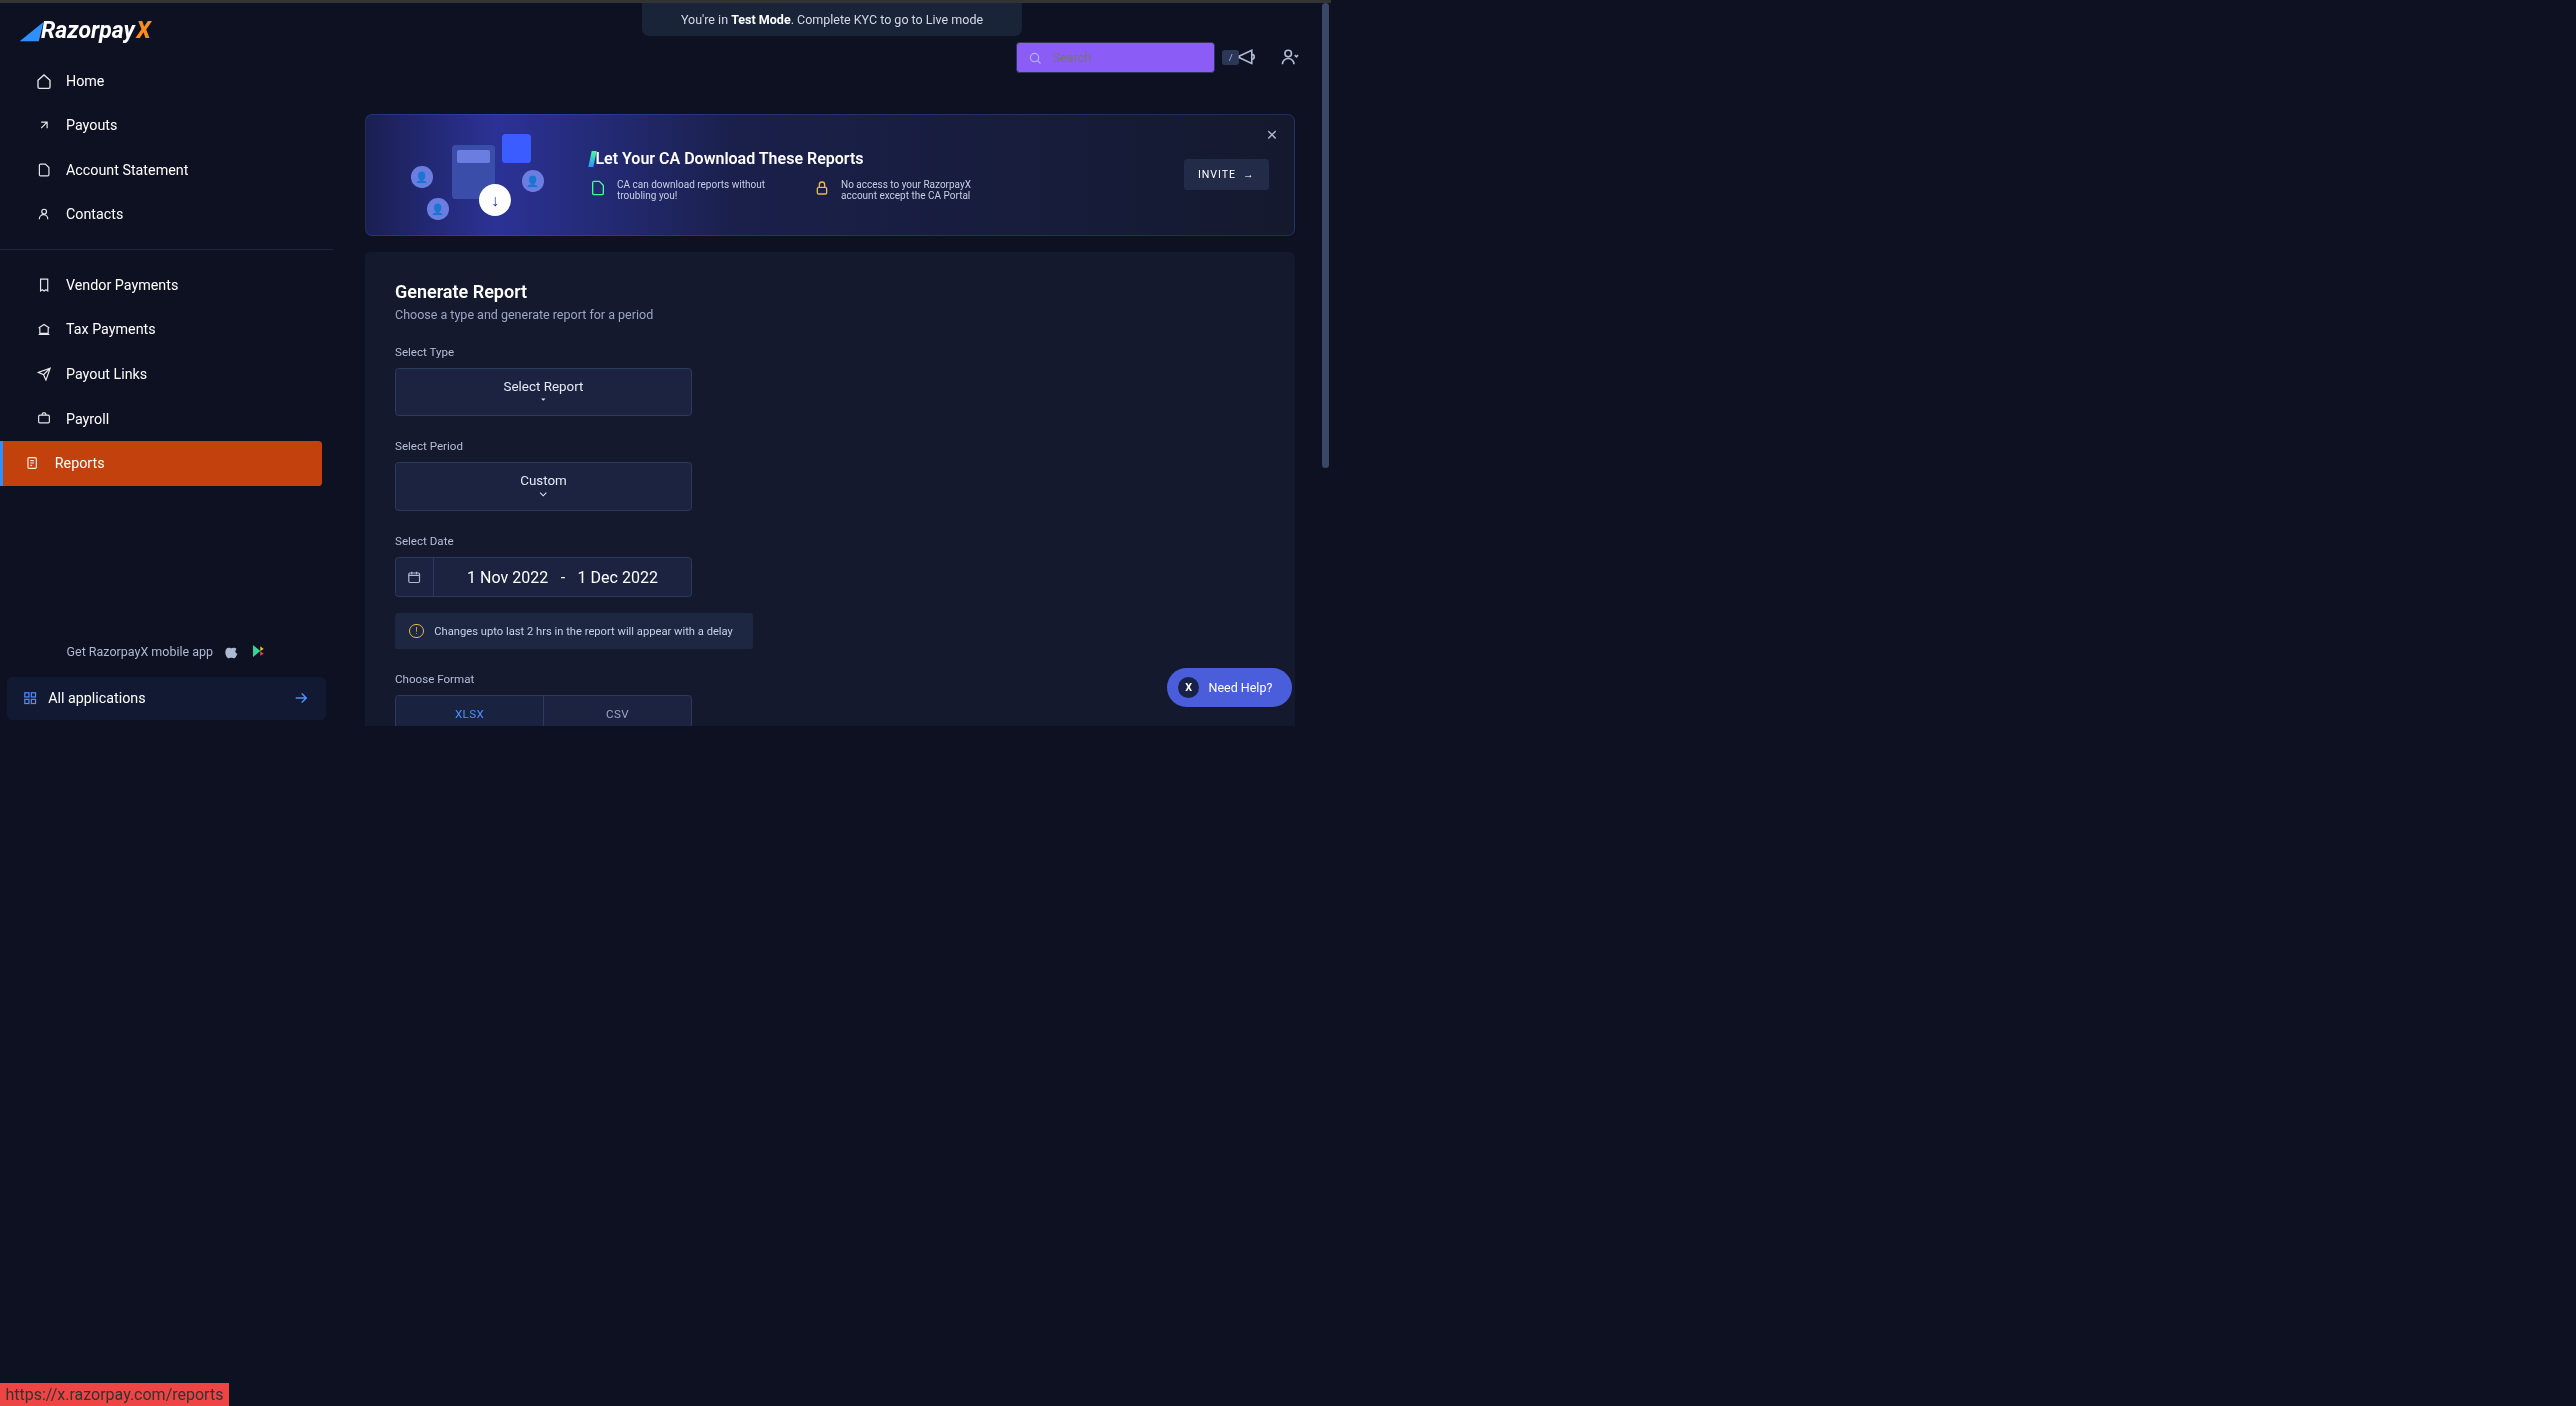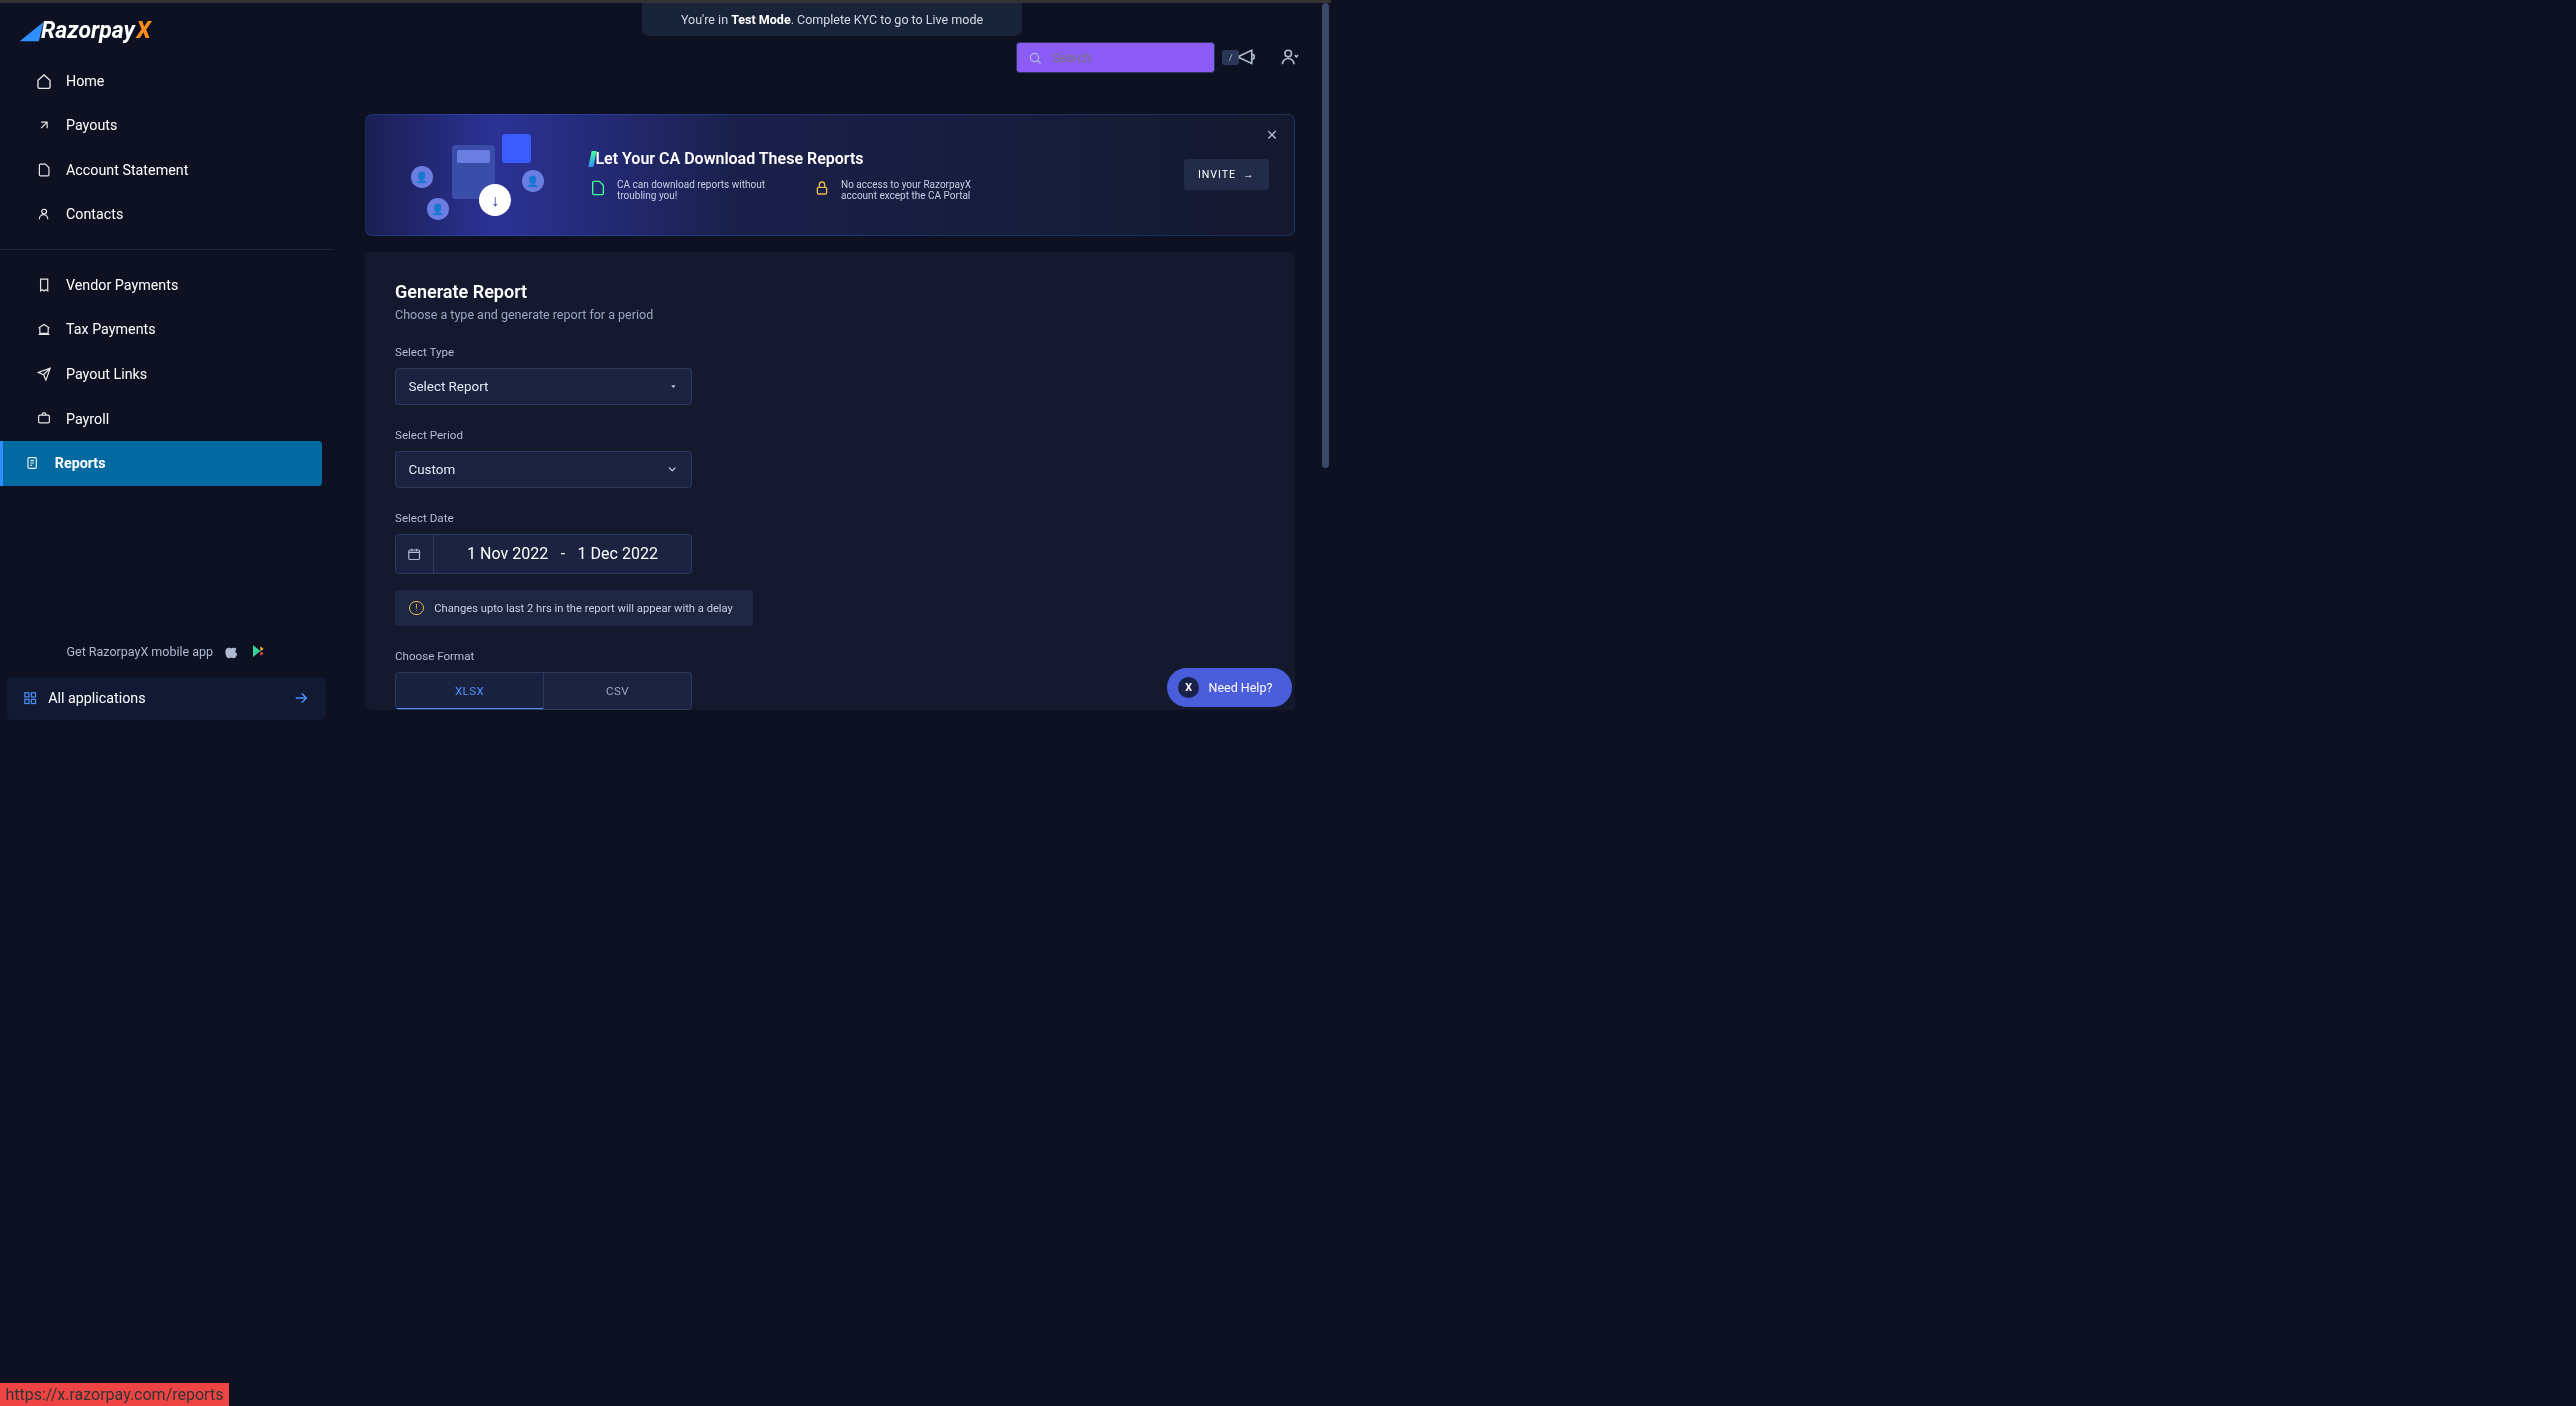--- a/index.html
+++ b/index.html
@@ -6,21 +6,21 @@
 body { background:#0d1121; color:#fff; width:1331px; height:726px; overflow:hidden; }
 .tab-strip { height:2.7px; background:#333; }
 .app { display:flex; height:724px; }
 .sidebar { width:333px; background:#0d1121; padding-top:14.3px; display:flex; flex-direction:column; }
 .logo-row { padding:0 21.5px 14.3px; }
 .logo { font-size:23px; font-weight:700; font-style:italic; display:flex; align-items:center; gap:1.8px; }
 .logo-mark { color:#2e8fff; }
 .logo-x { color:#ff8c1a; font-weight:800; }
 .nav { flex:1; }
 .nav-item { display:flex; align-items:center; gap:14.3px; padding:14.3px 25px; font-size:14.3px; color:#fff; cursor:pointer; border-radius:3.6px; margin:0 10.7px; }
-.nav-item.active { background:#0369a1; border-left:3.6px solid #2e8fff; margin-left:0; padding-left:21.5px; border-radius:0 3.6px 3.6px 0;font-weight:bold; }
+.nav-item.active { background:#c2410c; border-left:3.6px solid #2e8fff; margin-left:0; padding-left:21.5px; border-radius:0 3.6px 3.6px 0; }
 .nav-icon { width:16px; height:16px; display:flex; align-items:center; justify-content:center; opacity:.9; }
 .nav-div { height:0.9px; background:#1b2640; margin:12.5px 0; }
 .app-cta { padding:9px 18px; color:#aeb9d2; font-size:12.5px; display:flex; align-items:center; justify-content:center; gap:10.7px; }
 .allapps { margin:7.2px; padding:12.5px 16px; background:#121a33; border-radius:5.4px; display:flex; align-items:center; justify-content:space-between; font-size:14.3px; cursor:pointer; }
 .url-tip { position:absolute; left:0; bottom:0; font-size:16px; background:#ef4444; color:#333; padding:1.8px 5.4px; }
 .main { flex:1; position:relative; }
 .topbanner { position:absolute; left:50%; transform:translateX(-50%); top:0; background:#1a2438; color:#d3dae9; font-size:12.5px; padding:9px 39px; border-radius:0 0 7.2px 7.2px; }
 .topbanner b { color:#fff; }
 .topbar { display:flex; justify-content:flex-end; align-items:center; gap:21.5px; padding:29px 30px 0 0; height:81px; }
 .search { display:flex; align-items:center; gap:10.7px; background:#8b5cf6; border:0.9px solid #2a3756; border-radius:3.6px; padding:7.2px 10.7px; width:199px; }
@@ -41,21 +41,21 @@
 .ib-stripe { display:inline-block; width:5.4px; height:16px; background:linear-gradient(180deg,#42ff95,#2e8fff); transform:skewX(-12deg); }
 .ib-feats { display:flex; gap:36px; font-size:10px; color:#c6cfe4; }
 .ib-feats .feat { display:flex; gap:9px; align-items:flex-start; max-width:188px; }
 .fi { width:18px; height:18px; flex-shrink:0; }
 .invite-btn { background:#222c48; color:#fff; font-size:10.7px; letter-spacing:0.9px; padding:9px 14.3px; border-radius:3.6px; display:flex; align-items:center; gap:7.2px; cursor:pointer; }
 .ib-close { position:absolute; top:12.5px; right:16px; cursor:pointer; color:#aeb9d2; }
 .panel { background:#14192e; border-radius:5.4px; margin-top:16px; padding:29px 30px 0; }
 .panel h2 { font-size:18px; font-weight:600; }
 .panel .sub { font-size:12.5px; color:#9aa6c4; margin-top:5.4px; }
 .field-label { font-size:11.6px; color:#b4bdd6; margin-top:23px; margin-bottom:9px; }
-.select { width:297px; background:#1b2340; border:0.9px solid #2b3a5e; border-radius:3.6px; padding:9.8px 12.5px; display:flex; align-items:center; justify-content:space-between; font-size:13.4px; cursor:pointer; color:#e4e9f6; }
+.select { width:297px; background:#1b2340; border:0.9px solid #2b3a5e; border-radius:3.6px; padding:9.8px 12.5px; display:flex; align-items:center; justify-content:space-between; font-size:13.4px; cursor:pointer; color:#e4e9f6;flex-direction:column; }
 .date-field { width:297px; background:#1b2340; border:0.9px solid #2b3a5e; border-radius:3.6px; display:flex; align-items:center; font-size:16px; }
 .date-field .cal { width:38px; display:flex; align-items:center; justify-content:center; border-right:0.9px solid #2b3a5e; align-self:stretch; padding:10.7px 0; color:#aeb9d2; }
 .date-field .dinner { flex:1; display:flex; align-items:center; justify-content:center; gap:12.5px; padding:9.8px 0; }
 .warn { width:358px; background:#1e2742; border-radius:3.6px; padding:10.7px 14.3px; display:flex; gap:10.7px; font-size:11.2px; color:#c6cfe4; margin-top:16px; align-items:center; }
 .warn-ico { width:14.3px; height:14.3px; border:1.3px solid #e9b949; border-radius:50%; display:flex; align-items:center; justify-content:center; font-size:9px; color:#e9b949; flex-shrink:0; }
 .fmt-toggle { width:297px; display:flex; background:#1b2340; border:0.9px solid #2b3a5e; border-radius:3.6px; overflow:hidden; }
 .fmt-toggle .opt { flex:1; text-align:center; padding:10.7px 0; font-size:11.6px; letter-spacing:0.4px; cursor:pointer; color:#9aa6c4; }
 .fmt-toggle .opt.active { color:#4d8fff; border-bottom:1.8px solid #4d8fff; background:#19223e; }
 .fmt-toggle .sep { width:0.9px; background:#2b3a5e; }
 .helpbtn { position:absolute; right:39px; bottom:19.7px; background:#4a5ddb; color:#fff; border-radius:894px; padding:9px 19.7px 9px 10.7px; display:flex; align-items:center; gap:9px; font-size:12.5px; cursor:pointer; }

